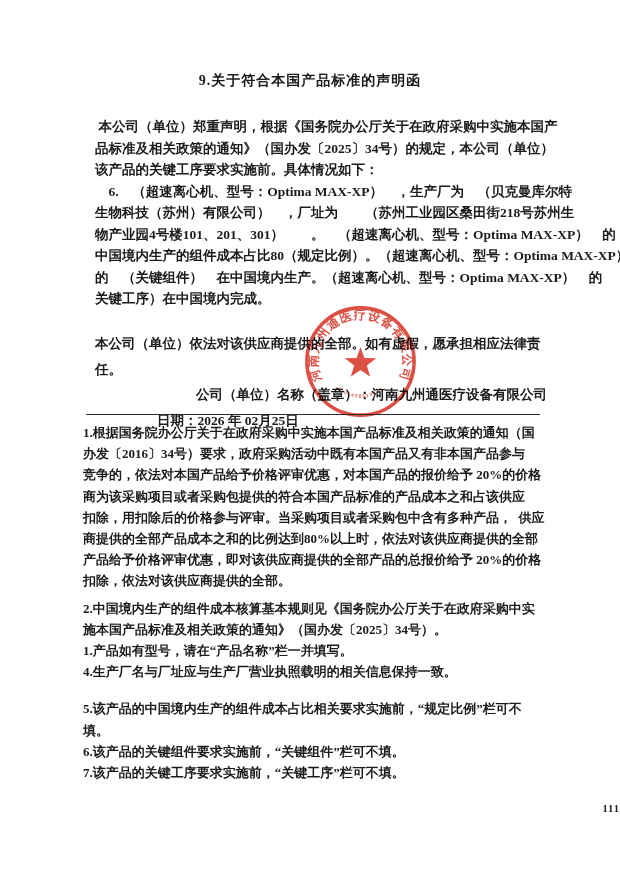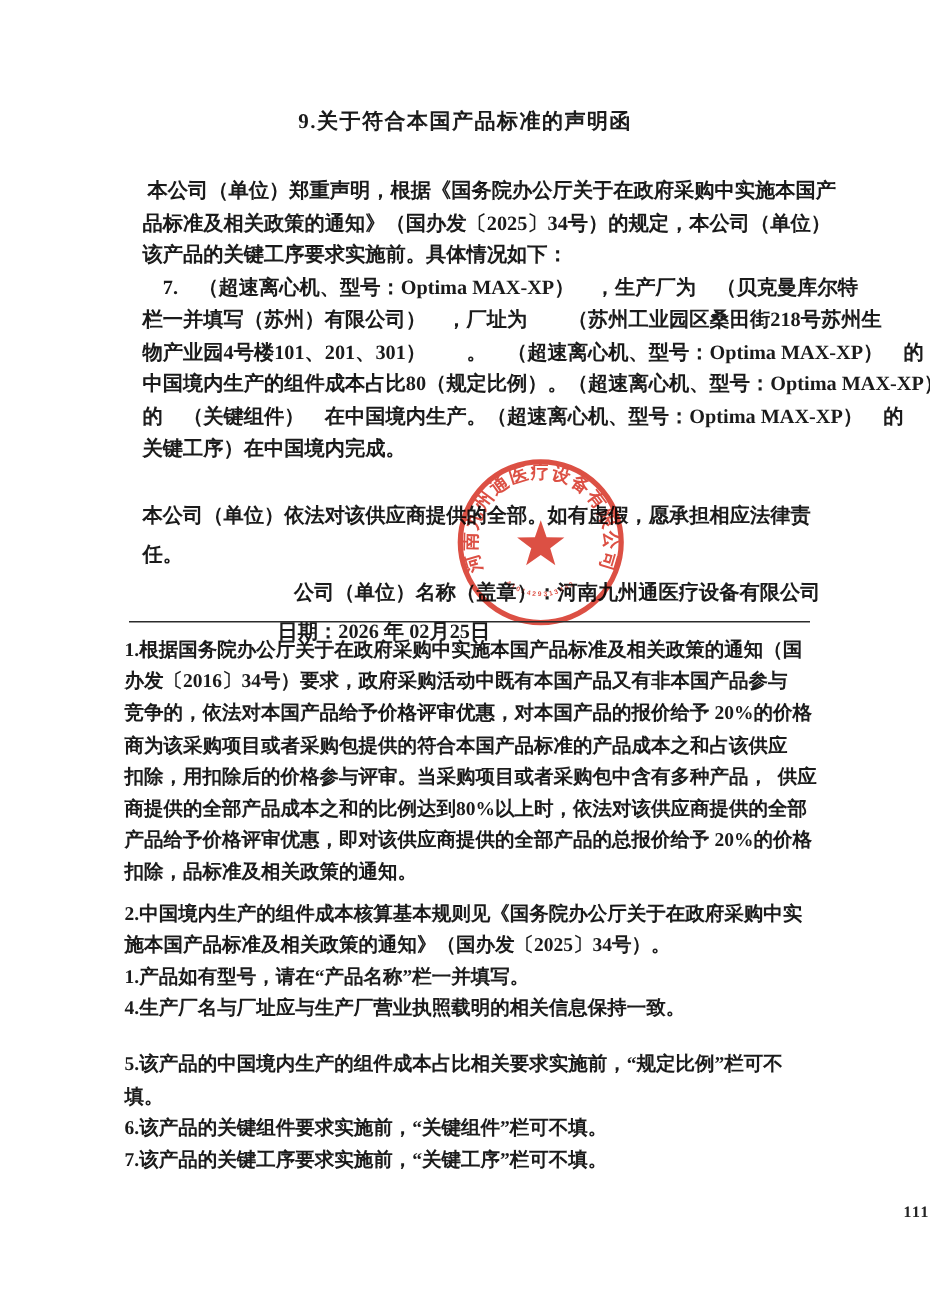--- a/index.html
+++ b/index.html
@@ -16,21 +16,21 @@
   .body-block {
     position:absolute; top:116px; left:95px; width:475px;
     font-size:13.5px; font-weight:600; line-height:21.5px;
   }
   .tl { white-space:pre; }
   .sig-block {
     position:absolute; top:331px; left:95px; width:452px;
     font-size:13.5px; font-weight:600; line-height:25.5px;
   }
   .sig-company { text-align:right; }
-  .sig-date { margin-left:90px; }
+  .sig-date { margin-left:62px; }
   .stamp {
     position:absolute; left:302px; top:303px; width:117px; height:117px;
     opacity:0.88; mix-blend-mode:multiply; pointer-events:none;
   }
   .stamp svg { width:100%; height:100%; }
   .divider {
     position:absolute; top:414px; left:86px; width:454px; height:0;
     border-top:1.6px solid #2b2b2b;
   }
   .footnotes {
@@ -52,22 +52,22 @@
 
   <h1 class="doc-title">9.关于符合本国产品标准的声明函</h1>
 
   <div class="body-block">
     <div>
         <div class="tl"> 本公司（单位）郑重声明，根据《国务院办公厅关于在政府采购中实施本国产</div>
         <div class="tl">品标准及相关政策的通知》（国办发〔2025〕34号）的规定，本公司（单位）</div>
         <div class="tl">该产品的关键工序要求实施前。具体情况如下：</div>
       </div>
     <div>
-        <div class="tl">　7.　（超速离心机、型号：Optima MAX-XP）　，生产厂为　（贝克曼库尔特</div>
-        <div class="tl">栏一并填写（苏州）有限公司）　，厂址为　　（苏州工业园区桑田街218号苏州生</div>
+        <div class="tl">　6.　（超速离心机、型号：Optima MAX-XP）　，生产厂为　（贝克曼库尔特</div>
+        <div class="tl">生物科技（苏州）有限公司）　，厂址为　　（苏州工业园区桑田街218号苏州生</div>
         <div class="tl">物产业园4号楼101、201、301）　　。　（超速离心机、型号：Optima MAX-XP）　的</div>
         <div class="tl">中国境内生产的组件成本占比80（规定比例）。（超速离心机、型号：Optima MAX-XP）</div>
         <div class="tl">的　（关键组件）　在中国境内生产。（超速离心机、型号：Optima MAX-XP）　的　（</div>
         <div class="tl">关键工序）在中国境内完成。</div>
       </div>
   </div>
 
   <div class="sig-block">
     <div class="sig-statement">本公司（单位）依法对该供应商提供的全部。如有虚假，愿承担相应法律责任。</div>
     <div class="sig-company">公司（单位）名称（盖章）：河南九州通医疗设备有限公司</div>
@@ -95,21 +95,21 @@
 
   <div class="footnotes">
     <div class="footnote mb6">
         <div class="tl">1.根据国务院办公厅关于在政府采购中实施本国产品标准及相关政策的通知（国</div>
         <div class="tl">办发〔2016〕34号）要求，政府采购活动中既有本国产品又有非本国产品参与</div>
         <div class="tl">竞争的，依法对本国产品给予价格评审优惠，对本国产品的报价给予 20%的价格</div>
         <div class="tl">商为该采购项目或者采购包提供的符合本国产品标准的产品成本之和占该供应</div>
         <div class="tl">扣除，用扣除后的价格参与评审。当采购项目或者采购包中含有多种产品，  供应</div>
         <div class="tl">商提供的全部产品成本之和的比例达到80%以上时，依法对该供应商提供的全部</div>
         <div class="tl">产品给予价格评审优惠，即对该供应商提供的全部产品的总报价给予 20%的价格</div>
-        <div class="tl">扣除，品标准及相关政策的通知。</div>
+        <div class="tl">扣除，依法对该供应商提供的全部。</div>
       </div>
     <div class="footnote mb0">
         <div class="tl">2.中国境内生产的组件成本核算基本规则见《国务院办公厅关于在政府采购中实</div>
         <div class="tl">施本国产品标准及相关政策的通知》（国办发〔2025〕34号）。</div>
       </div>
     <div class="footnote mb0">
         <div class="tl">1.产品如有型号，请在“产品名称”栏一并填写。</div>
       </div>
     <div class="footnote mb2">
         <div class="tl">4.生产厂名与厂址应与生产厂营业执照载明的相关信息保持一致。</div>

